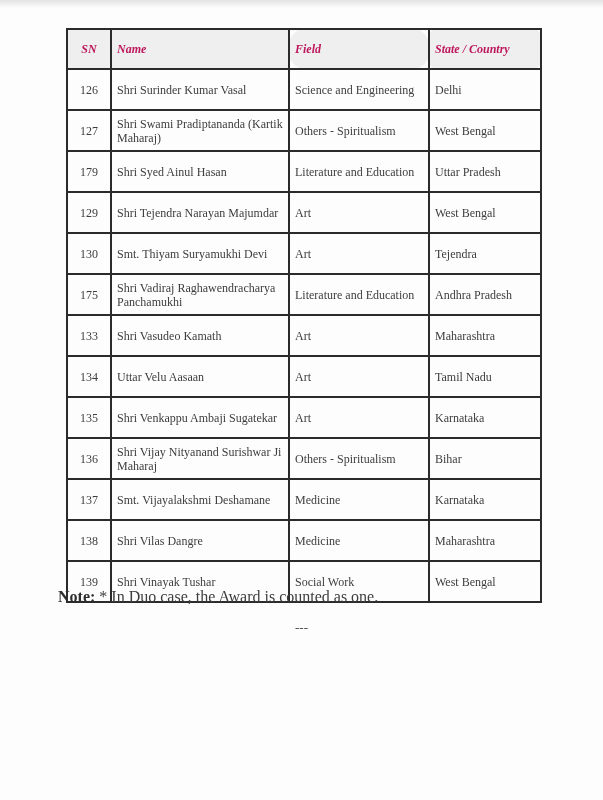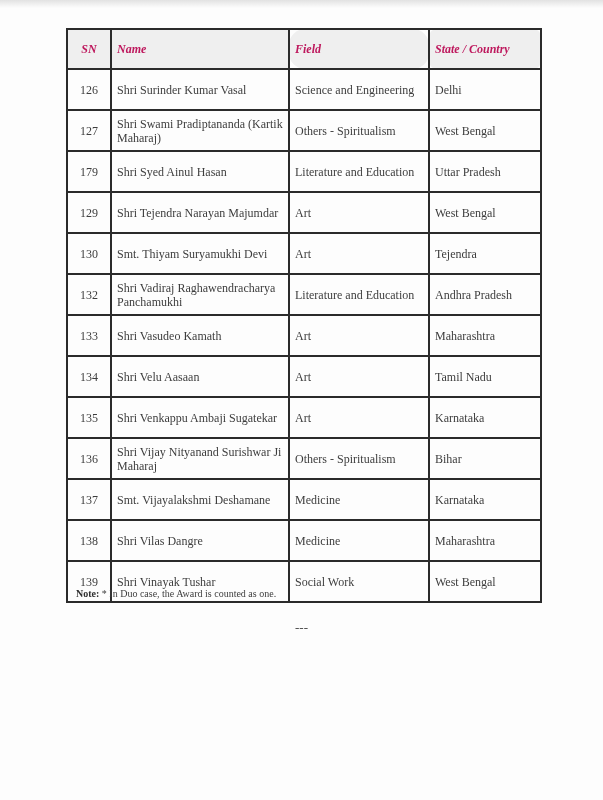--- a/index.html
+++ b/index.html
@@ -47,23 +47,23 @@
     font-style: italic;
   }
   td { height: 41px; }
   th.col-sn, td.col-sn { text-align: center; }
   .col-sn   { width: 44px; }
   .col-name { width: 178px; margin-top: 44px; }
   .col-field{ width: 140px; border-radius: 16px; }
   .col-state{ width: 112px; border-radius: 8px; }
   .note {
     position: absolute;
-    left: 76px;
+    left: 58px;
     top: 588px;
-    font-size: 10px;
+    font-size: 16px;
   }
   .note b { font-weight: bold; color: #2e2e2e; }
   .end-mark {
     position: absolute;
     left: 0;
     top: 620px;
     width: 100%;
     text-align: center;
     font-size: 13px;
     letter-spacing: 0px;
@@ -117,34 +117,34 @@
             <td class="col-field">Art</td>
             <td class="col-state">West Bengal</td>
           </tr>
           <tr>
             <td class="col-sn">130</td>
             <td class="col-name">Smt. Thiyam Suryamukhi Devi</td>
             <td class="col-field">Art</td>
             <td class="col-state">Tejendra</td>
           </tr>
           <tr>
-            <td class="col-sn">132</td>
+            <td class="col-sn">175</td>
             <td class="col-name">Shri Vadiraj Raghawendracharya Panchamukhi</td>
             <td class="col-field">Literature and Education</td>
             <td class="col-state">Andhra Pradesh</td>
           </tr>
           <tr>
             <td class="col-sn">133</td>
             <td class="col-name">Shri Vasudeo Kamath</td>
             <td class="col-field">Art</td>
             <td class="col-state">Maharashtra</td>
           </tr>
           <tr>
             <td class="col-sn">134</td>
-            <td class="col-name">Shri Velu Aasaan</td>
+            <td class="col-name">Uttar Velu Aasaan</td>
             <td class="col-field">Art</td>
             <td class="col-state">Tamil Nadu</td>
           </tr>
           <tr>
             <td class="col-sn">135</td>
             <td class="col-name">Shri Venkappu Ambaji Sugatekar</td>
             <td class="col-field">Art</td>
             <td class="col-state">Karnataka</td>
           </tr>
           <tr>

